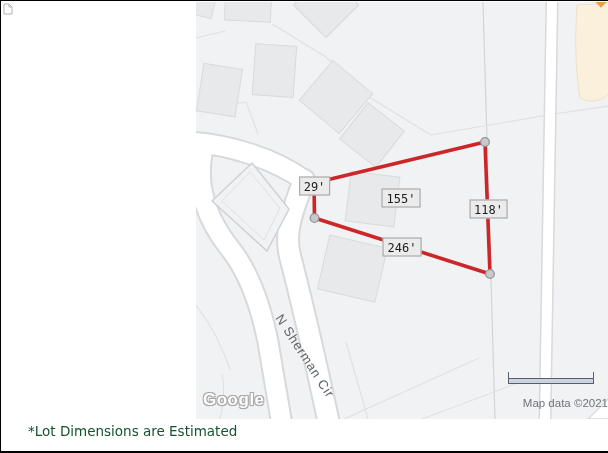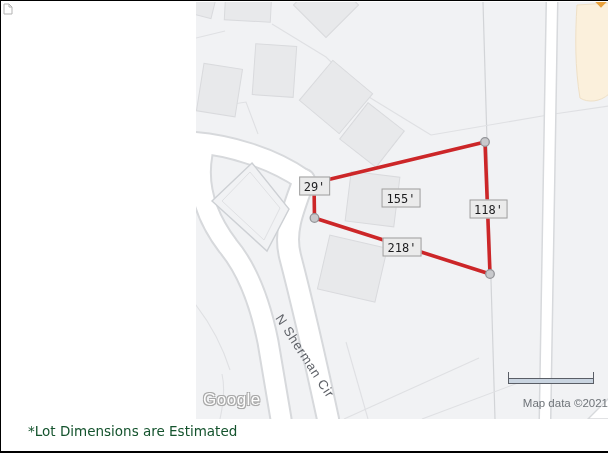--- a/index.html
+++ b/index.html
@@ -32,21 +32,21 @@
     color:var(--label-text,#1c1c1e); font-family:"DejaVu Sans Mono", monospace;
     font-size:12px; line-height:14px; padding:2px 4px 1px 4px; white-space:nowrap;
   }
   .street{
     position:absolute; left:109px; top:354px;
     transform:translate(-50%,-50%) rotate(57deg);
     color:var(--street-text,#5f6268); font-size:13px; letter-spacing:.8px; white-space:nowrap;
   }
   .glogo{
     position:absolute; left:7px; top:388px;
-    font-size:17px; font-weight:400; letter-spacing:.5px; color:#fdfdfd;
+    font-size:17px; font-weight:700; letter-spacing:.5px; color:#fdfdfd;
     text-shadow:-1px -1px 0 #a9a9a9, 1px -1px 0 #a9a9a9, -1px 1px 0 #a9a9a9, 1px 1px 0 #a9a9a9, 0 1px 1px #bbb;
     cursor:pointer; user-select:none;
   }
   .scale{position:absolute; left:312px; top:375px; width:86px;}
   .scale-text{font-size:11px; color:#1f1f1f; text-align:right; padding-right:3px; line-height:13px;}
   .scale-bar{
     position:relative; margin-top:1px; height:4px;
     background:#c9d4e0; border:1px solid #5a5e66;
   }
   .scale-bar .tick{position:absolute; top:-7px; width:1px; height:7px; background:#5a5e66;}
@@ -122,21 +122,21 @@
       <polygon class="lot-outline" points="118,181 289,140 294,272 118.5,216"></polygon>
       <circle class="vertex" cx="118" cy="181" r="4.3"></circle>
       <circle class="vertex" cx="289" cy="140" r="4.3"></circle>
       <circle class="vertex" cx="294" cy="272" r="4.3"></circle>
       <circle class="vertex" cx="118.5" cy="216" r="4.3"></circle>
     </svg>
 
     <div class="dim" style="left:205px;   top:160px;margin-top:36px;">155'</div>
     <div class="dim" style="left:118.5px; top:184px;text-align:center;">29'</div>
     <div class="dim" style="left:292.5px; top:207px;">118'</div>
-    <div class="dim" style="left:206px;   top:244.5px;">218'</div>
+    <div class="dim" style="left:206px;   top:244.5px;">246'</div>
 
     <div class="street">N Sherman Cir</div>
 
     <div class="glogo">Google</div>
 
     <div class="scale">
       <div class="scale-bar">
         <span class="tick l"></span>
         <span class="tick r"></span>
       </div>

